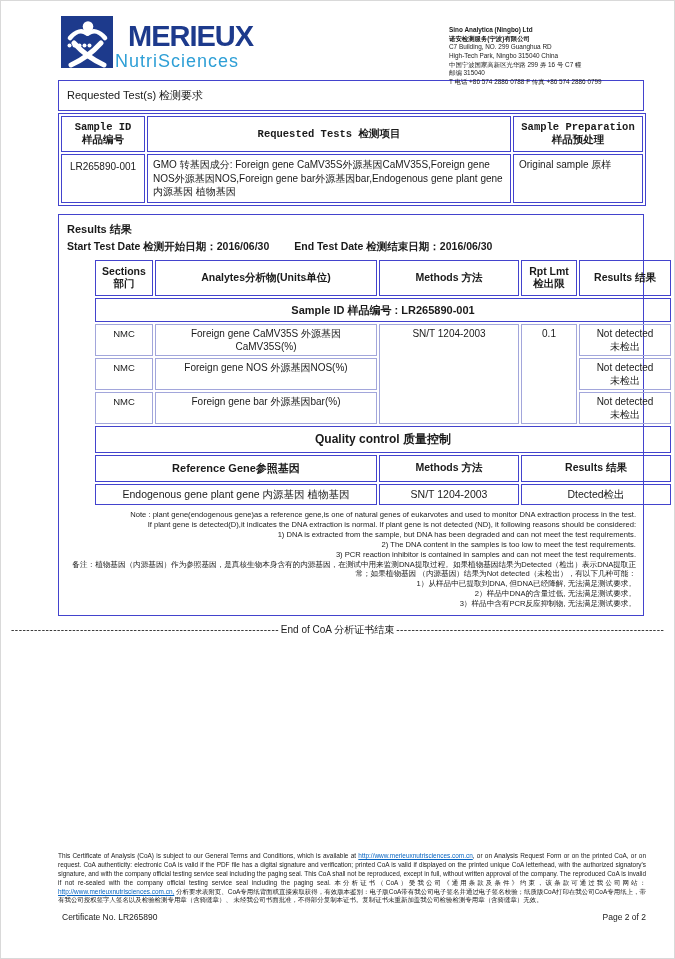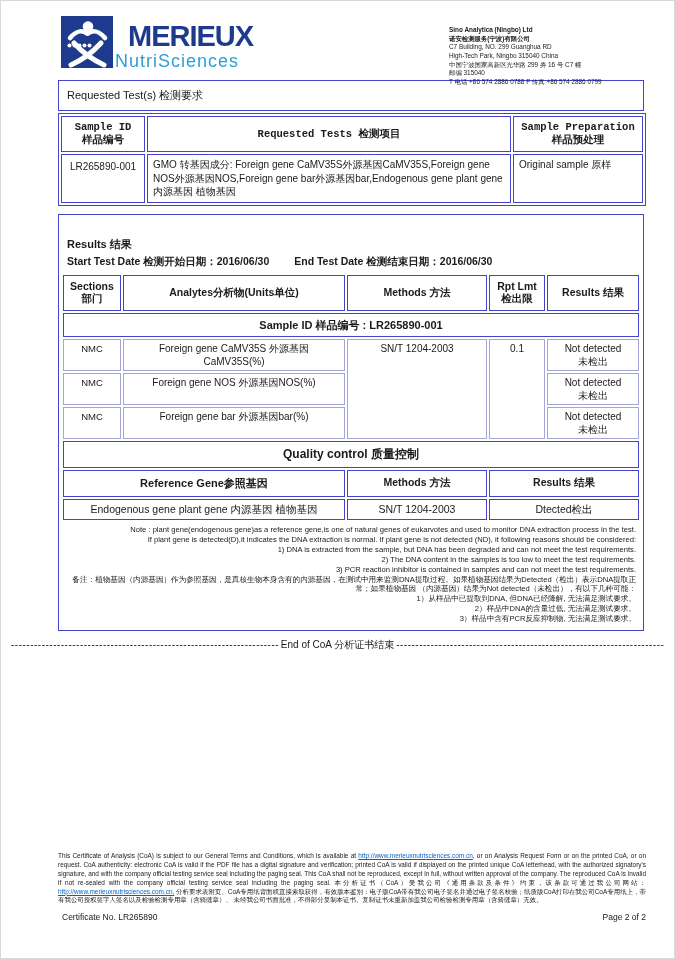--- a/index.html
+++ b/index.html
@@ -37,27 +37,27 @@
     font-size:10px;
   }
   .req-table th,.req-table td{border:1px solid var(--blue);padding:3px 5px;vertical-align:top;text-align:left;}
   .req-table th{font-weight:700;text-align:center;vertical-align:middle;font-size:10.5px;padding:4px 2px;font-family:Liberation Mono, monospace;}
   .req-table .c1{width:84px;} .req-table .c3{width:130px;}
   .req-table td.center{text-align:center;padding-top:5px;}
   .req-table td{height:48px;line-height:1.35;}
   
   .results-box{
     margin:8px 30px 0 57px;border:1.5px solid var(--blue);
-    padding:20px 2px 0 2px;
+    padding:5px 2px 0 2px;
   }
   .res-title{font-size:11px;font-weight:700;padding:2px 6px 1px;}
   .res-dates{font-size:10.5px;font-weight:700;padding:2px 6px 4px;}
   .res-dates .gap{margin-left:22px;}
   .res-table{
-    width:100%;table-layout:fixed;border-collapse:separate;border-spacing:2px;font-size:10px;
+    width:100%;table-layout:fixed;border-collapse:separate;border-spacing:2px;font-size:10px;margin-left:32px;
   }
   .res-table col.c-sec{width:58px;}
   .res-table col.c-ana{width:222px;}
   .res-table col.c-met{width:140px;}
   .res-table col.c-rpt{width:56px;}
   .res-table th{border:1px solid var(--blue);font-size:10.5px;font-weight:700;text-align:center;vertical-align:middle;padding:4px 2px;}
   .res-table td{padding:2px 5px;vertical-align:top;text-align:center;line-height:1.3;}
   .res-table td.sample-row{border:1px solid var(--blue);font-size:11px;font-weight:700;padding:4px 5px;}
   .res-table td.lt{border:1px solid var(--ltblue);}
   .res-table td.sec{text-align:center;font-size:9.5px;padding-top:3px;}

